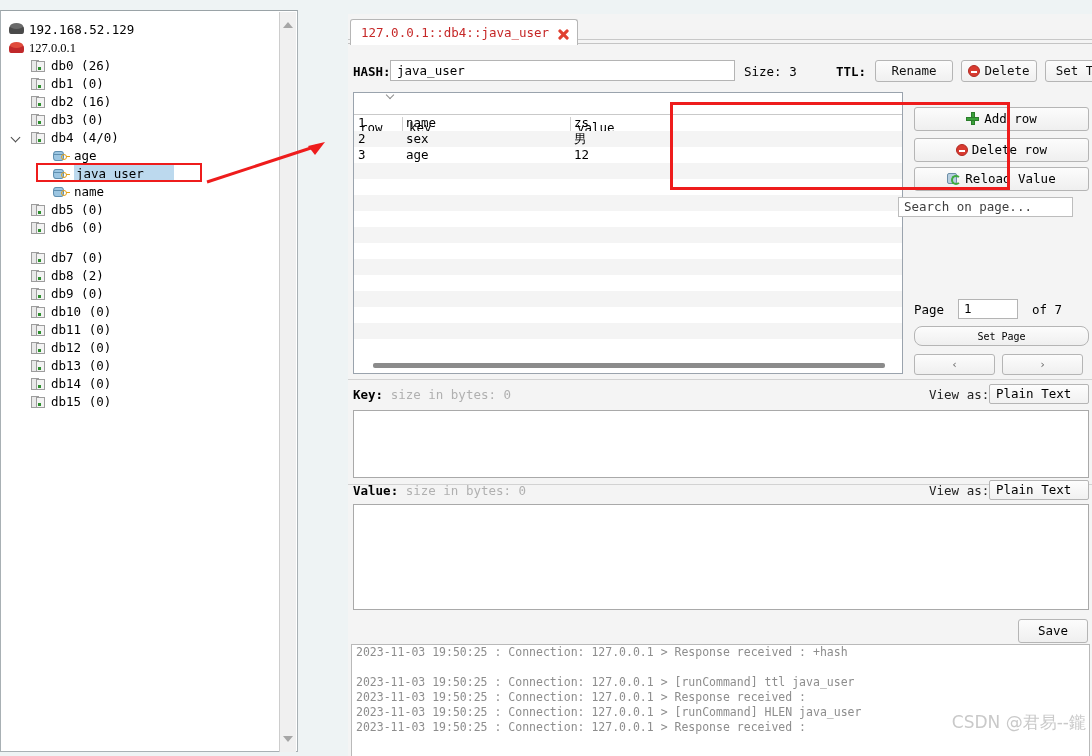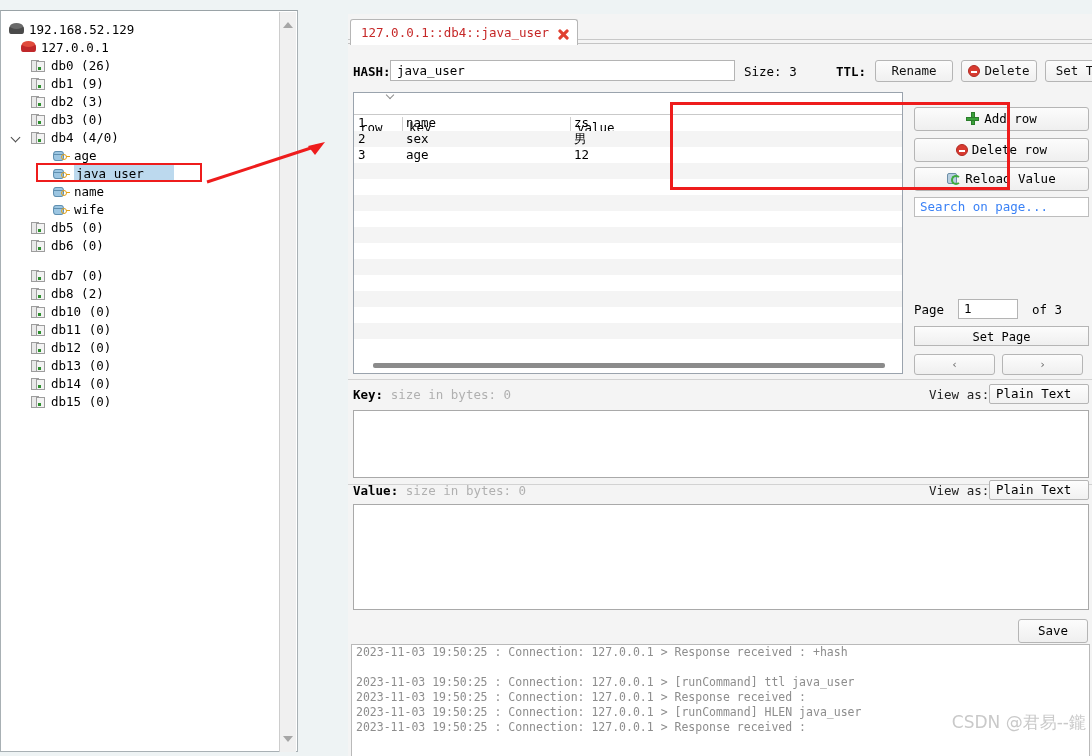--- a/index.html
+++ b/index.html
@@ -121,29 +121,29 @@
   .redbox2{position:absolute;left:36px;top:163px;width:166px;height:19px;border:2px solid #ee1c1c;box-sizing:border-box;z-index:20;pointer-events:none;}
   .arrow{position:absolute;left:205px;top:140px;width:125px;height:45px;z-index:19;pointer-events:none;}
 
   
   .rbtn{position:absolute;left:566px;width:175px;height:24px;line-height:22px;
     background:linear-gradient(#fcfcfc,#efefef);border:1px solid #b5b5b5;border-radius:3px;
     text-align:center;font-size:12.5px;box-sizing:border-box;}
   .b-add{top:93px;}
   .b-del{top:124px;}
   .b-rel{top:153px;}
-  .searchbox{position:absolute;left:566px;top:183px;width:175px;height:20px;background:#fff;
-    border:1px solid #bdbdbd;box-sizing:border-box;line-height:18px;padding-left:5px;color:#3b82f6;font-size:12.5px;}
+  .searchbox{position:absolute;left:550px;top:183px;width:175px;height:20px;background:#fff;
+    border:1px solid #bdbdbd;box-sizing:border-box;line-height:18px;padding-left:5px;color:#404040;font-size:12.5px;}
   .pagerow{position:absolute;left:566px;top:285px;width:180px;height:22px;font-size:12.5px;}
   .pagerow .pl{position:absolute;left:0;top:3px;}
   .pagerow .pin{position:absolute;left:44px;top:0;width:60px;height:20px;background:#fff;border:1px solid #b4b4b4;
     box-sizing:border-box;line-height:18px;padding-left:5px;}
   .pagerow .pof{position:absolute;left:118px;top:3px;}
   .b-setpage{position:absolute;left:566px;top:312px;width:175px;height:20px;line-height:20px;
-    background:linear-gradient(#fcfcfc,#efefef);border:1px solid #b5b5b5;border-radius:0;text-align:center;font-size:12px;box-sizing:border-box;}
+    background:linear-gradient(#fcfcfc,#efefef);border:1px solid #b5b5b5;border-radius:8px;text-align:center;font-size:10px;box-sizing:border-box;}
   .b-prev{position:absolute;left:566px;top:340px;width:81px;height:21px;line-height:19px;
     background:linear-gradient(#fcfcfc,#efefef);border:1px solid #b5b5b5;border-radius:3px;text-align:center;font-size:11px;box-sizing:border-box;color:#666;}
   .b-next{position:absolute;left:654px;top:340px;width:81px;height:21px;line-height:19px;
     background:linear-gradient(#fcfcfc,#efefef);border:1px solid #b5b5b5;border-radius:3px;text-align:center;font-size:11px;box-sizing:border-box;color:#666;}
 
   
   .sec-lbl{position:absolute;font-size:12.5px;}
   .sec-lbl b{font-weight:bold;}
   .sec-lbl .dim{color:#b0b0b0;}
   .viewas{position:absolute;font-size:12.5px;color:#222;}
@@ -168,46 +168,43 @@
 
 <div class="app">
 
   <div class="top-sliver">
     <span class="ghost"></span>
   </div>
 
   <div class="left-panel">
     <div class="tree" id="tree">
         <div class="node" style="padding-left: 8px;"><span class="ic ic-srv"><span class="b"></span><span class="t"></span></span><span class="label">192.168.52.129</span></div>
-        <div class="node" style="padding-left: 20px;"><span class="ic ic-srv red"><span class="b"></span><span class="t"></span></span><span class="label">127.0.0.1</span></div>
+        <div class="node" style="padding-left: 8px; font-family: Liberation Serif, serif;"><span class="ic ic-srv red"><span class="b"></span><span class="t"></span></span><span class="label">127.0.0.1</span></div>
         <div class="node" style="padding-left: 30px;"><span class="ic ic-db"><span class="p1"></span><span class="p2"></span><span class="g"></span></span><span class="label">db0  (26)</span></div>
-        <div class="node" style="padding-left: 30px;"><span class="ic ic-db"><span class="p1"></span><span class="p2"></span><span class="g"></span></span><span class="label">db1  (9)</span></div>
-        <div class="node" style="padding-left: 30px;"><span class="ic ic-db"><span class="p1"></span><span class="p2"></span><span class="g"></span></span><span class="label">db2  (3)</span></div>
+        <div class="node" style="padding-left: 30px;"><span class="ic ic-db"><span class="p1"></span><span class="p2"></span><span class="g"></span></span><span class="label">db1  (0)</span></div>
+        <div class="node" style="padding-left: 30px;"><span class="ic ic-db"><span class="p1"></span><span class="p2"></span><span class="g"></span></span><span class="label">db2  (16)</span></div>
         <div class="node" style="padding-left: 30px;"><span class="ic ic-db"><span class="p1"></span><span class="p2"></span><span class="g"></span></span><span class="label">db3  (0)</span></div>
         <div class="node" style="padding-left: 30px;"><span class="twisty" style="left: 11px; top: 4px;"></span><span class="ic ic-db"><span class="p1"></span><span class="p2"></span><span class="g"></span></span><span class="label">db4   (4/0)</span></div>
         <div class="node" style="padding-left: 52px;"><span class="ic ic-key"><span class="cyl"></span><span class="kk">
               <span class="ring"></span>
               <span class="st"></span>
             </span></span><span class="label">age</span></div>
         <div class="node sel" style="padding-left: 52px;"><span class="ic ic-key"><span class="cyl"></span><span class="kk">
               <span class="ring"></span>
               <span class="st"></span>
             </span></span><span class="label">java_user</span></div>
         <div class="node" style="padding-left: 52px;"><span class="ic ic-key"><span class="cyl"></span><span class="kk">
               <span class="ring"></span>
               <span class="st"></span>
             </span></span><span class="label">name</span></div>
-        <div class="node" style="padding-left: 52px;"><span class="ic ic-key"><span class="cyl"></span><span class="kk">
-              <span class="ring"></span>
-              <span class="st"></span>
-            </span></span><span class="label">wife</span></div>
         <div class="node" style="padding-left: 30px;"><span class="ic ic-db"><span class="p1"></span><span class="p2"></span><span class="g"></span></span><span class="label">db5  (0)</span></div>
         <div class="node" style="padding-left: 30px;"><span class="ic ic-db"><span class="p1"></span><span class="p2"></span><span class="g"></span></span><span class="label">db6  (0)</span></div>
         <div class="node" style="padding-left: 30px; margin-top: 12px;"><span class="ic ic-db"><span class="p1"></span><span class="p2"></span><span class="g"></span></span><span class="label">db7  (0)</span></div>
         <div class="node" style="padding-left: 30px;"><span class="ic ic-db"><span class="p1"></span><span class="p2"></span><span class="g"></span></span><span class="label">db8  (2)</span></div>
+        <div class="node" style="padding-left: 30px;"><span class="ic ic-db"><span class="p1"></span><span class="p2"></span><span class="g"></span></span><span class="label">db9  (0)</span></div>
         <div class="node" style="padding-left: 30px;"><span class="ic ic-db"><span class="p1"></span><span class="p2"></span><span class="g"></span></span><span class="label">db10  (0)</span></div>
         <div class="node" style="padding-left: 30px;"><span class="ic ic-db"><span class="p1"></span><span class="p2"></span><span class="g"></span></span><span class="label">db11  (0)</span></div>
         <div class="node" style="padding-left: 30px;"><span class="ic ic-db"><span class="p1"></span><span class="p2"></span><span class="g"></span></span><span class="label">db12  (0)</span></div>
         <div class="node" style="padding-left: 30px;"><span class="ic ic-db"><span class="p1"></span><span class="p2"></span><span class="g"></span></span><span class="label">db13  (0)</span></div>
         <div class="node" style="padding-left: 30px;"><span class="ic ic-db"><span class="p1"></span><span class="p2"></span><span class="g"></span></span><span class="label">db14  (0)</span></div>
         <div class="node" style="padding-left: 30px;"><span class="ic ic-db"><span class="p1"></span><span class="p2"></span><span class="g"></span></span><span class="label">db15  (0)</span></div>
       </div>
     <div class="lsb">
       <div class="thumb"></div>
       <div class="ar up"></div>
@@ -285,21 +282,21 @@
     <div class="redbox"></div>
 
     <div class="rbtn b-add"><span class="ico-plus"><i></i><i></i></span><span>Add row</span></div>
     <div class="rbtn b-del"><span class="ico-del"></span><span>Delete row</span></div>
     <div class="rbtn b-rel"><span class="ico-reload"><span class="d"></span><span class="a"></span></span><span>Reload Value</span></div>
     <div class="searchbox">Search on page...</div>
 
     <div class="pagerow">
       <span class="pl">Page</span>
       <div class="pin">1</div>
-      <span class="pof">of 3</span>
+      <span class="pof">of 7</span>
     </div>
     <div class="b-setpage">Set Page</div>
     <div class="b-prev">‹</div>
     <div class="b-next">›</div>
 
     <div class="kv-sep" style="top:365px;"></div>
     <div class="sec-lbl" style="left:5px;top:373px;"><b>Key:</b> <span class="dim">size in bytes: 0</span></div>
     <div class="viewas" style="left:581px;top:373px;">View as:</div>
     <div class="vasel" style="left:641px;top:370px;">Plain Text</div>
     <div class="ta" style="left:5px;top:396px;width:736px;height:68px;"></div>

